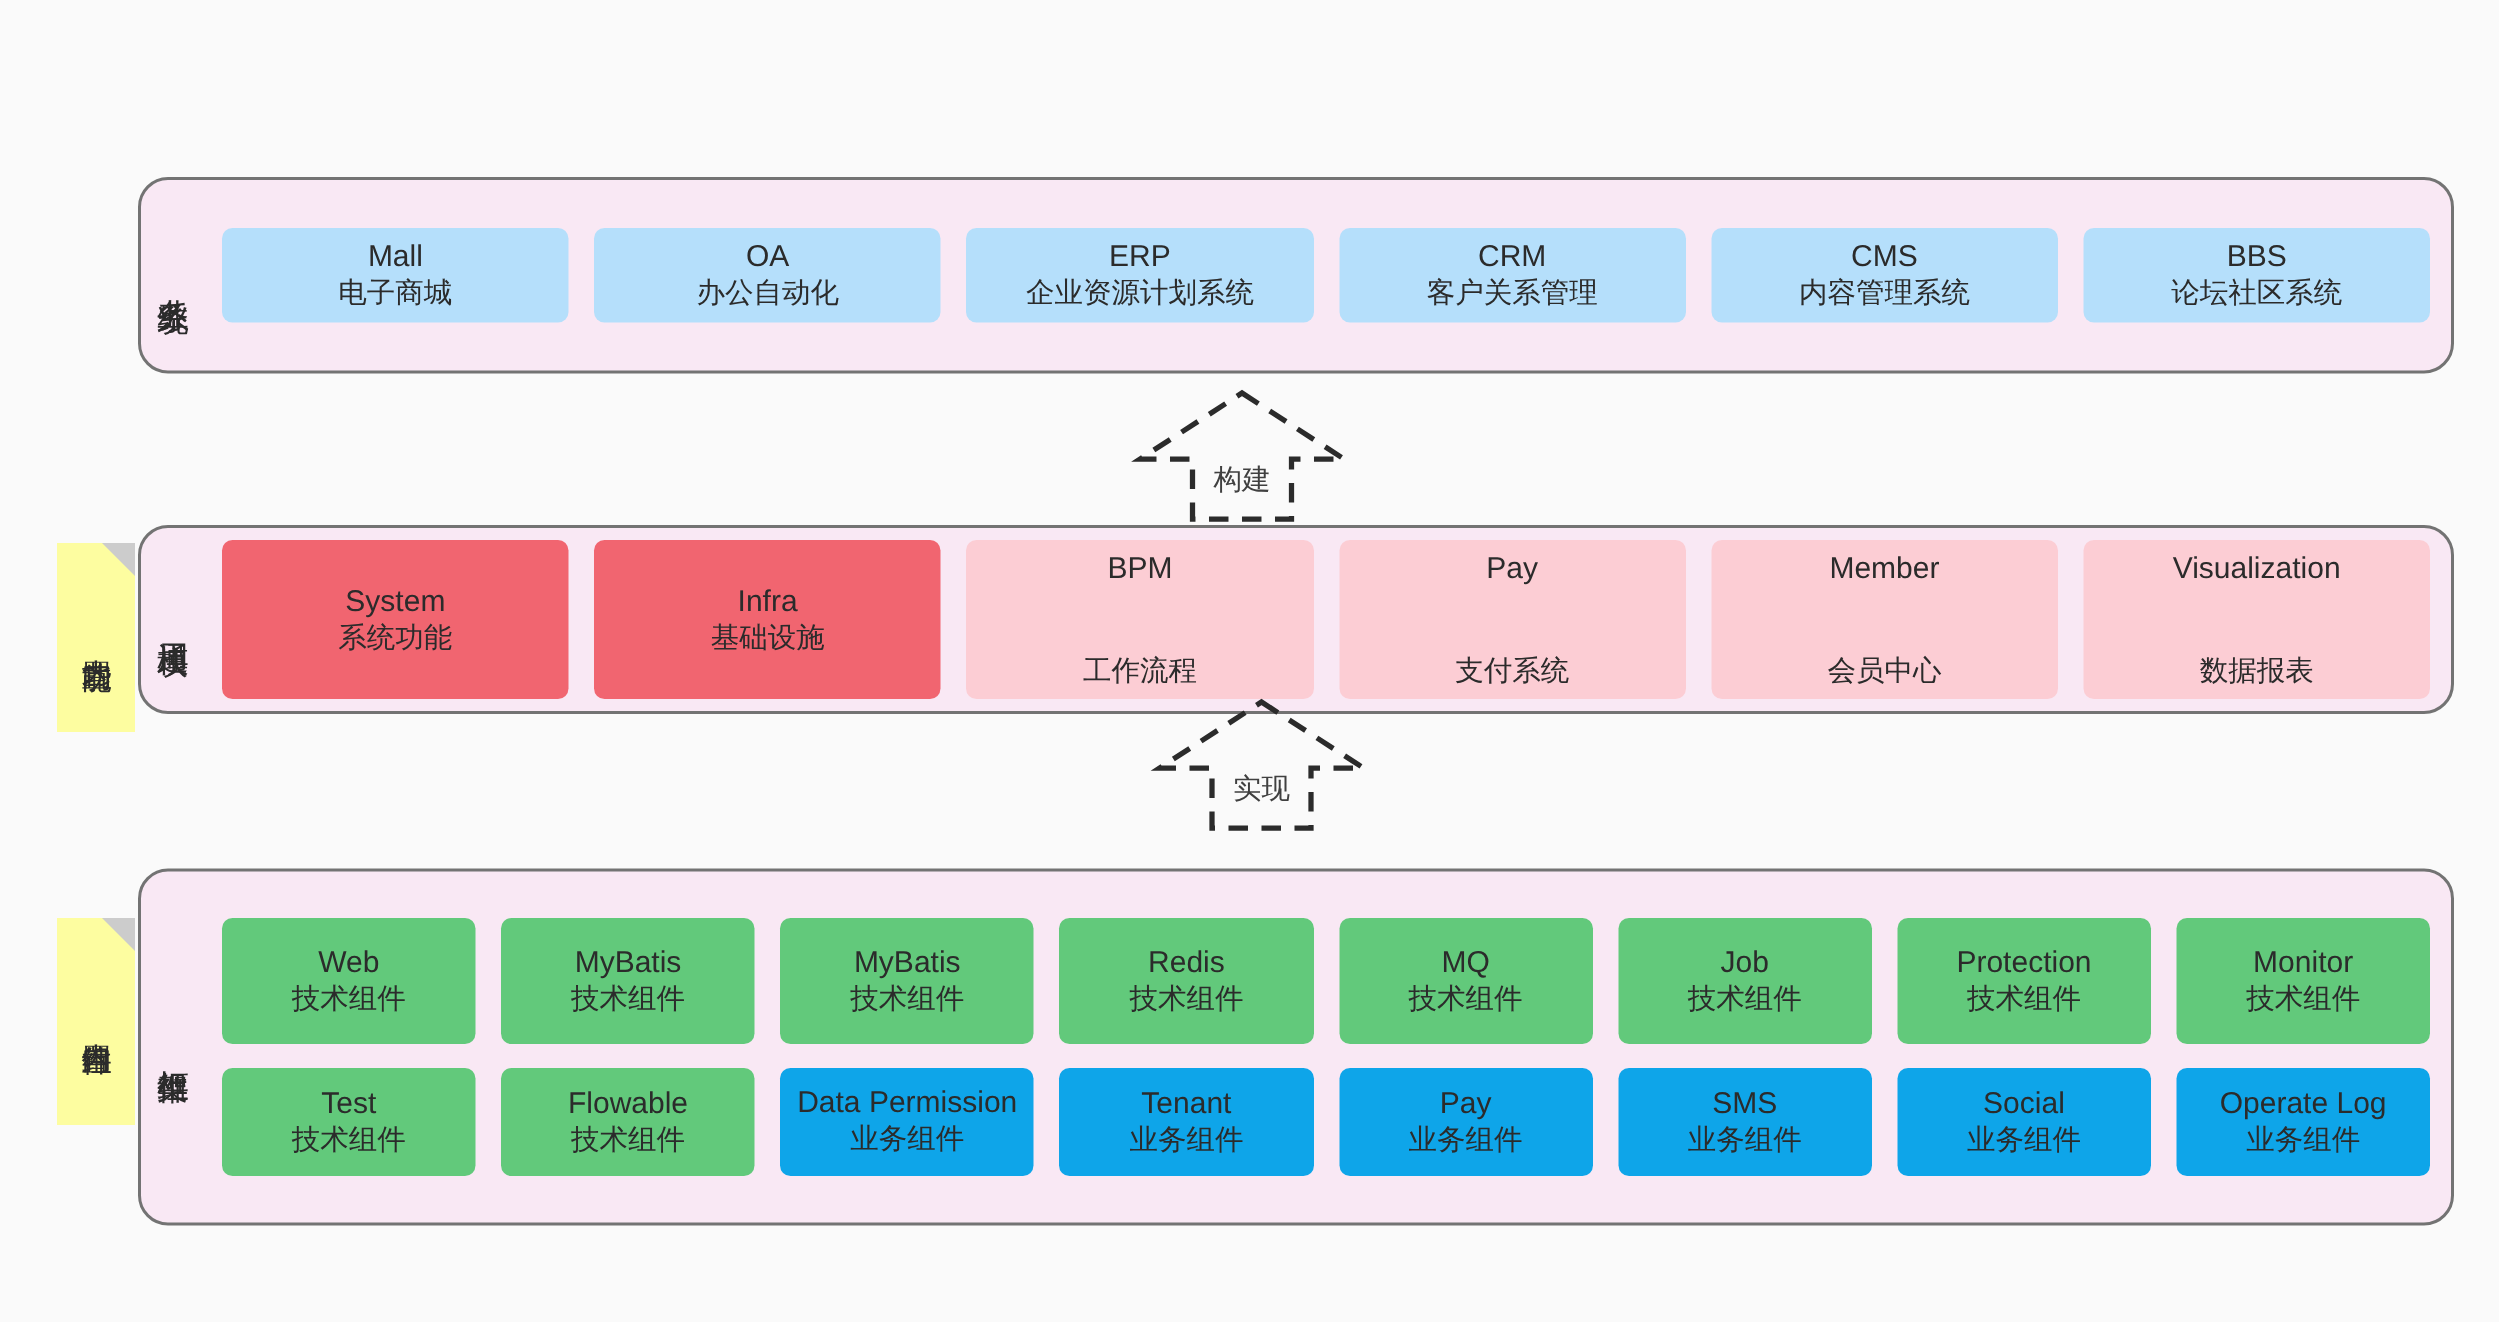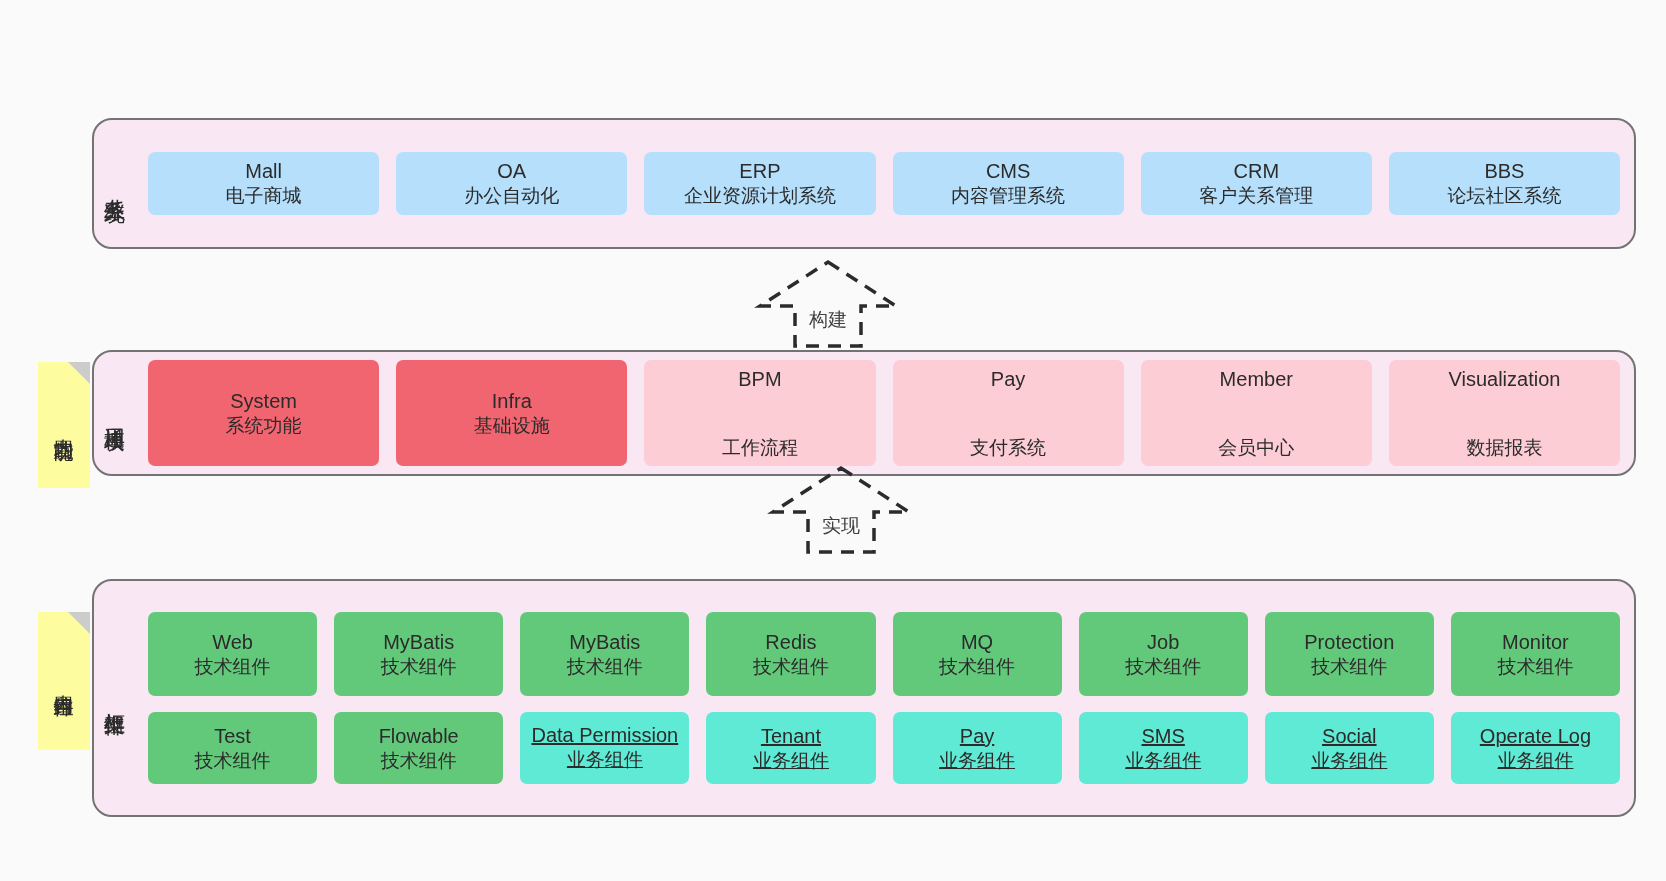--- a/index.html
+++ b/index.html
@@ -85,21 +85,21 @@
   }
   .card.wrap .t-en {
     white-space: normal;
     line-height: 1.22;
   }
 
   .c-blue      { background: #b5dffb; }
   .c-red       { background: #f16570; }
   .c-pink      { background: #fccdd4; gap: 44px; }
   .c-green     { background: #62c97b; }
-  .c-greenlite { background: #5eead4; text-decoration: underline; }
+  .c-greenlite { background: #0ea5e9; }
 
   
   .sticky {
     position: absolute;
     box-sizing: border-box;
     width: 52px;
     background: #fdfda0;
     color: #2b2b2b;
     font-size: 20px;
     letter-spacing: 1px;
@@ -154,26 +154,26 @@
         </div>
         <div class="card c-blue">
           <span class="t-en">OA</span>
           <span class="t-cn">办公自动化</span>
         </div>
         <div class="card c-blue">
           <span class="t-en">ERP</span>
           <span class="t-cn">企业资源计划系统</span>
         </div>
         <div class="card c-blue">
+          <span class="t-en">CRM</span>
+          <span class="t-cn">客户关系管理</span>
+        </div>
+        <div class="card c-blue">
           <span class="t-en">CMS</span>
           <span class="t-cn">内容管理系统</span>
-        </div>
-        <div class="card c-blue">
-          <span class="t-en">CRM</span>
-          <span class="t-cn">客户关系管理</span>
         </div>
         <div class="card c-blue">
           <span class="t-en">BBS</span>
           <span class="t-cn">论坛社区系统</span>
         </div>
       </div>
     </div>
   </div>
 
   <div class="connector" id="conn-0" style="left:757px; top:259px; width:142px; height:90px;">

